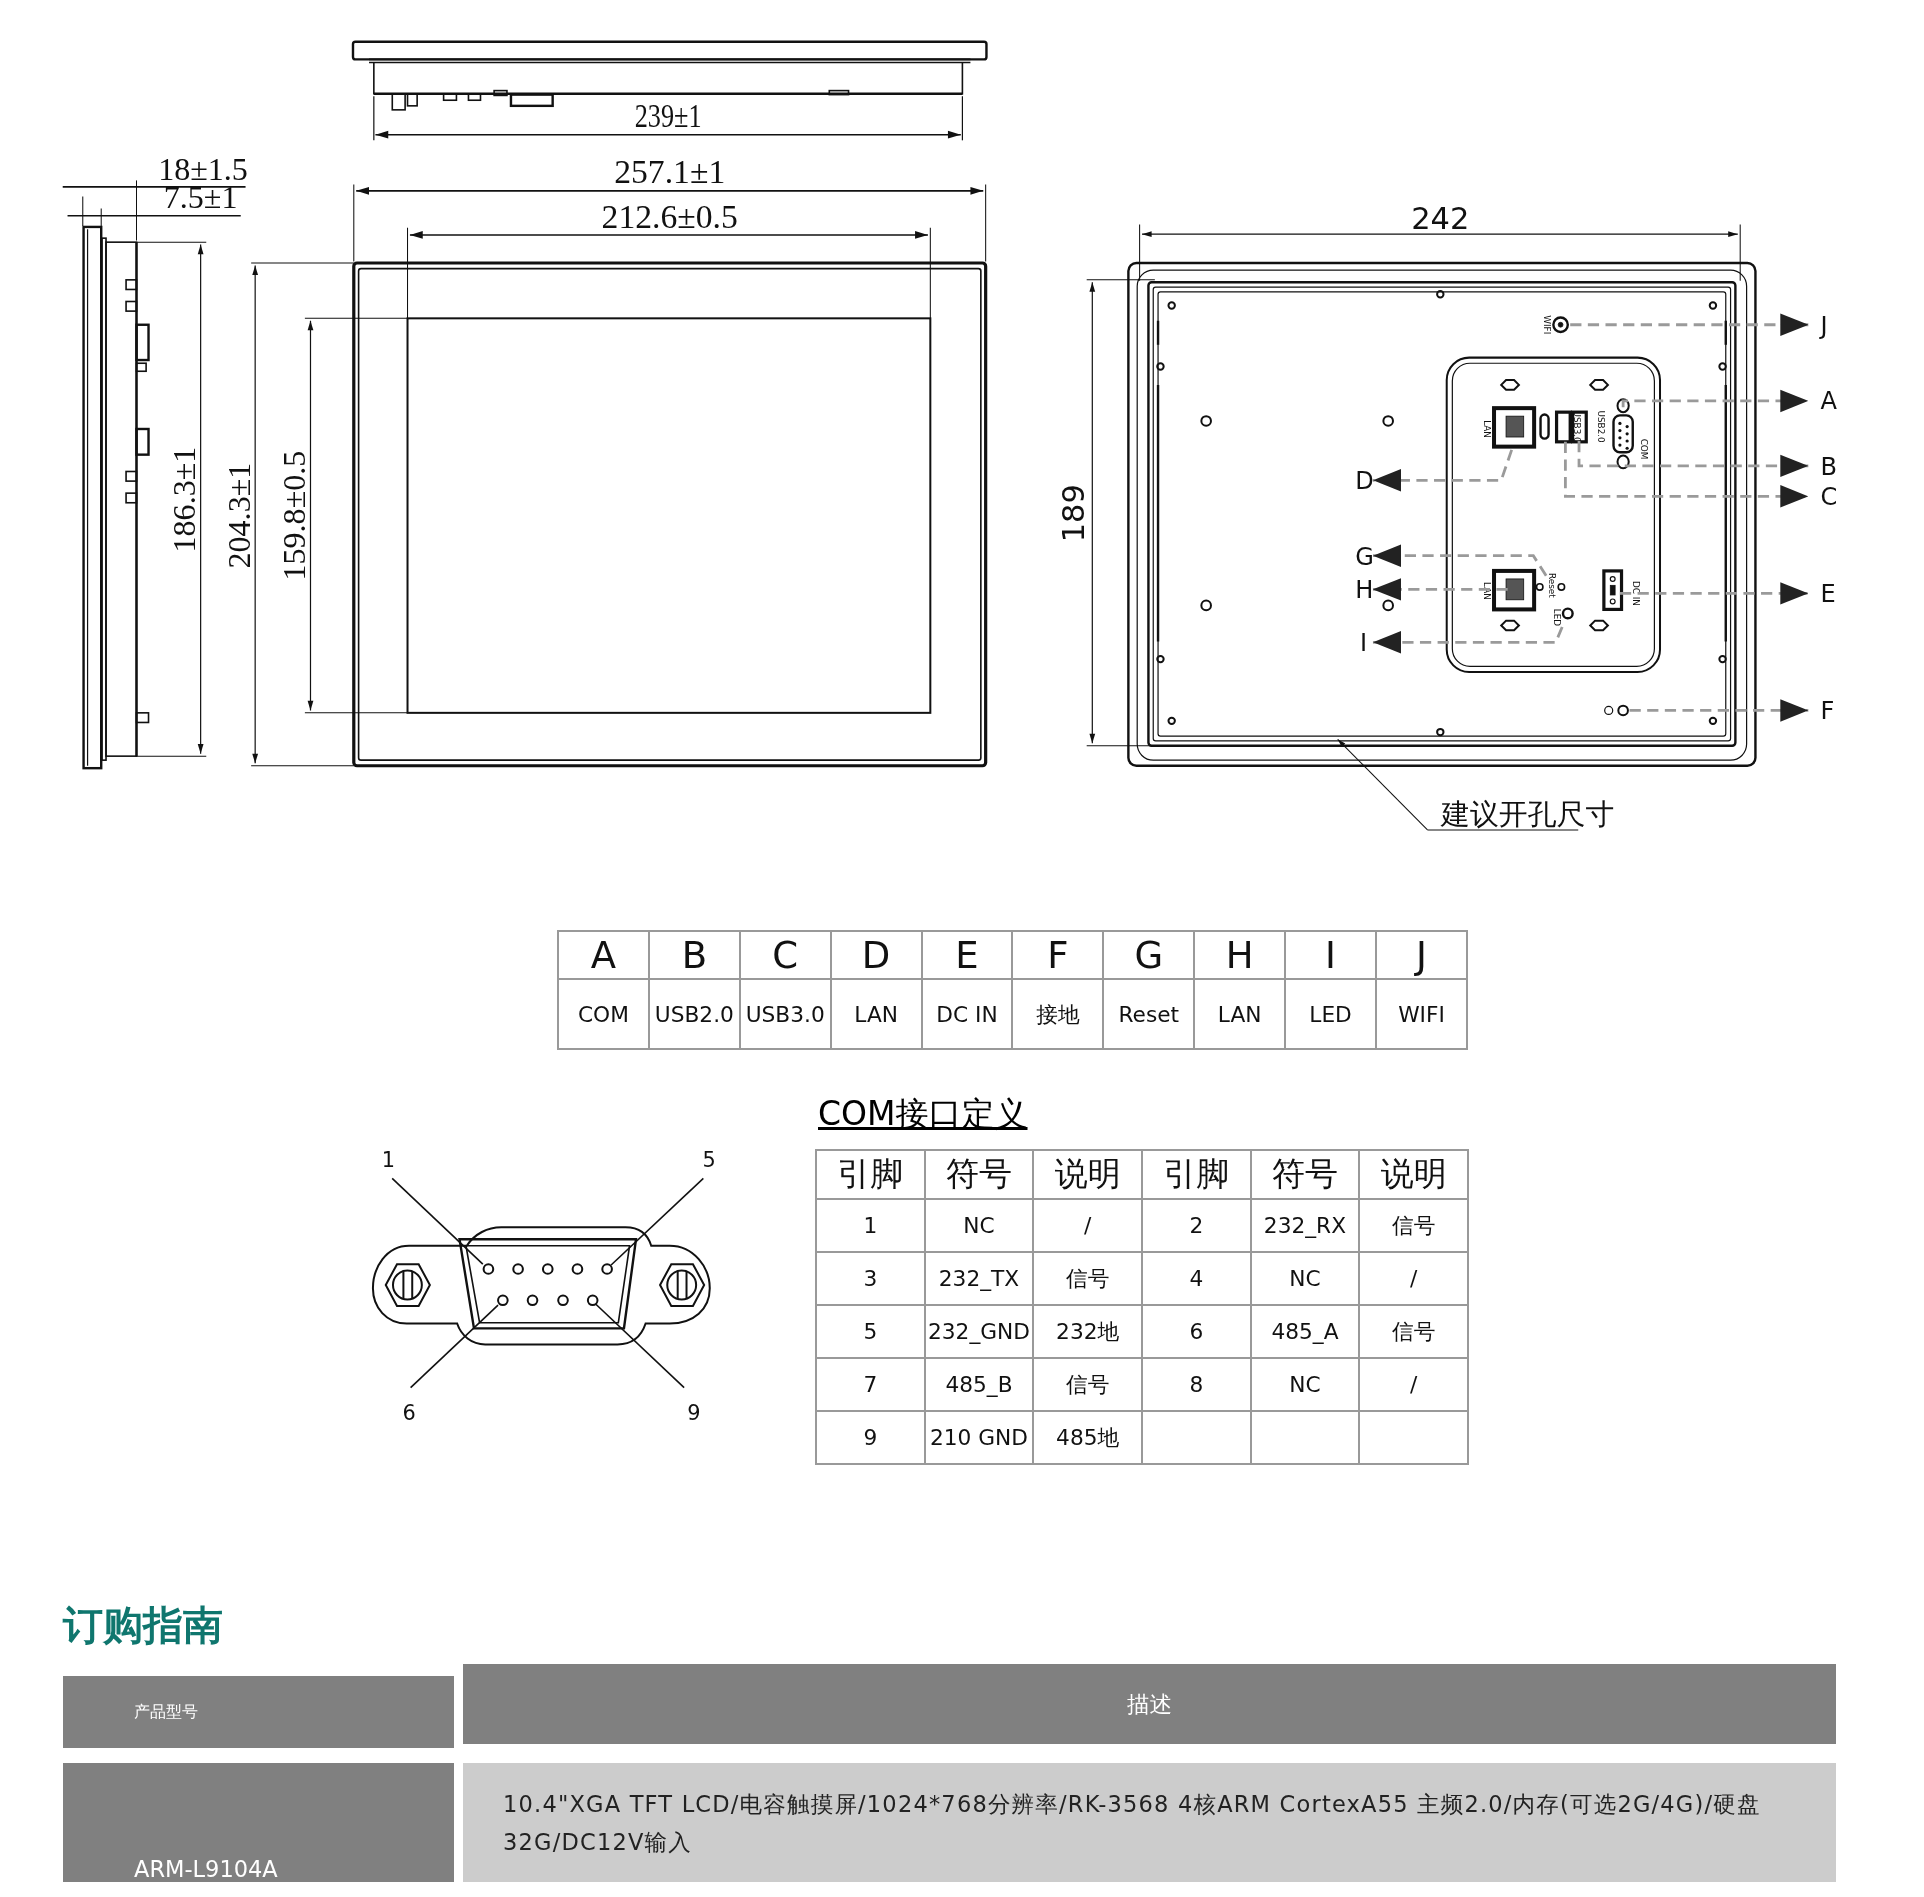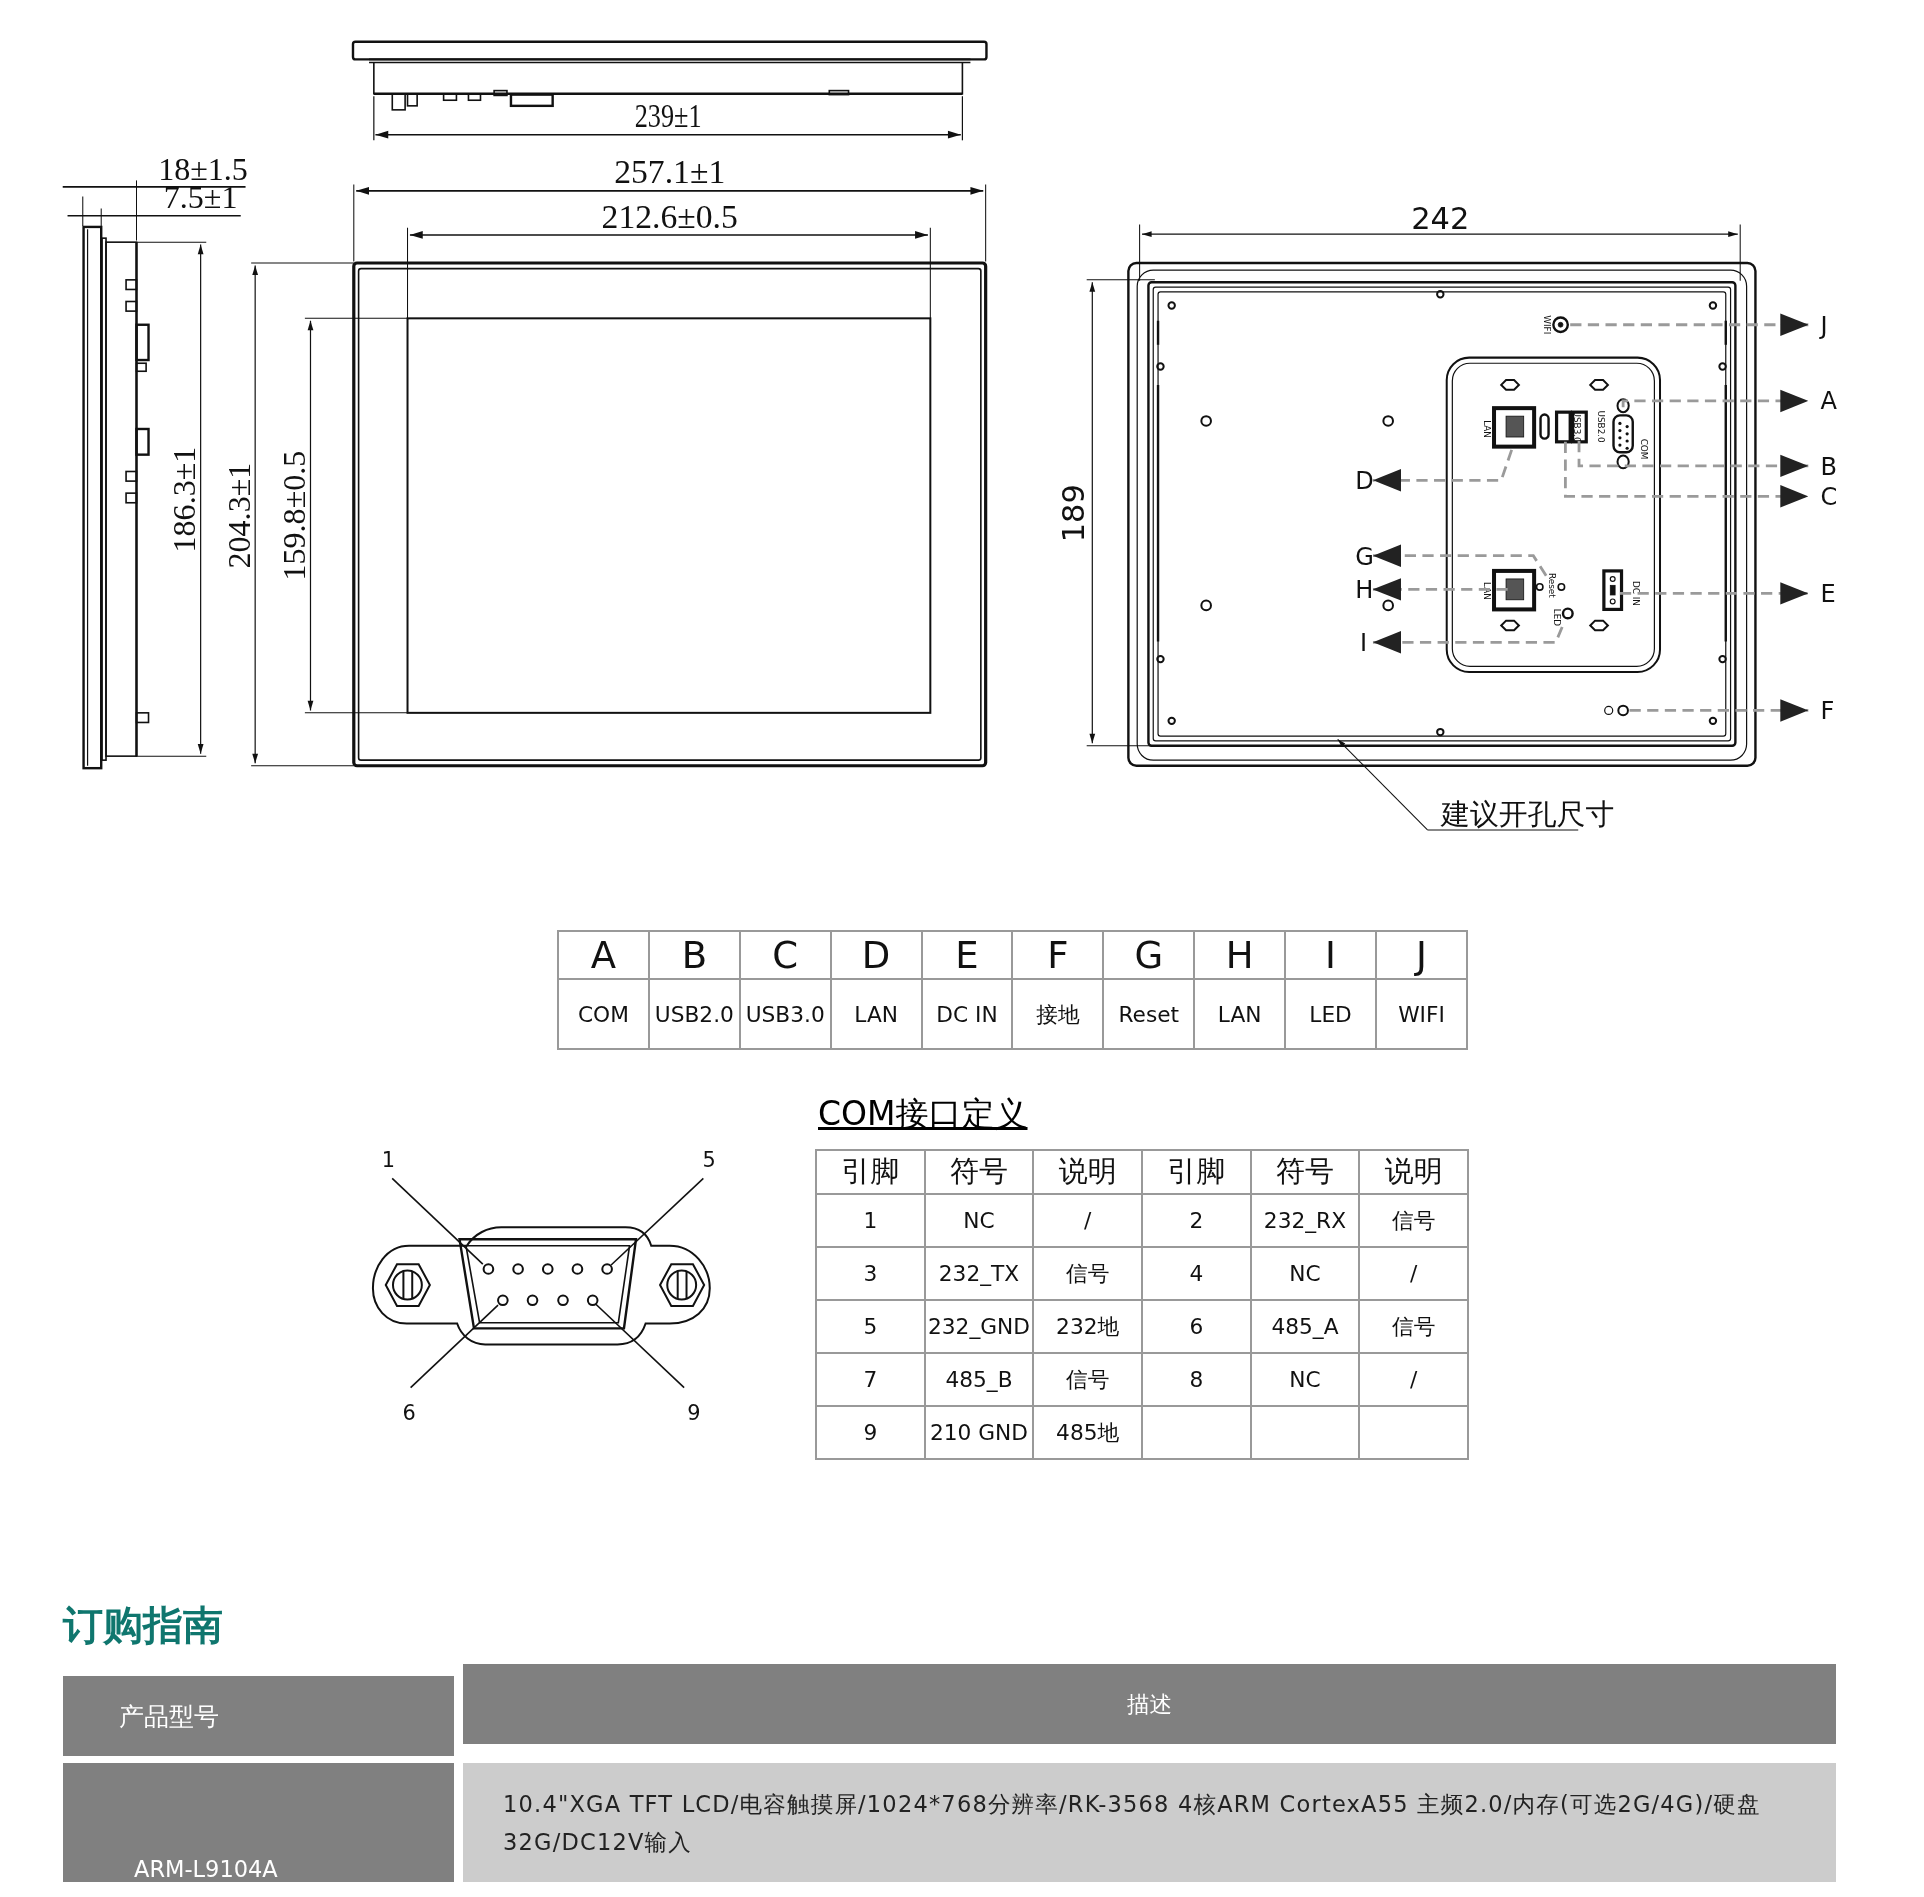--- a/index.html
+++ b/index.html
@@ -15,28 +15,28 @@
                  width: 911px; table-layout: fixed; }
   table.legend td { border: 2.4px solid #999; text-align: center; color: #111; }
   table.legend tr.letters td { height: 44px; font-size: 37px; font-family: "DejaVu Sans", sans-serif; }
   table.legend tr.names td { height: 66px; font-size: 21.7px; }
 
   
   .com-title { left: 818px; top: 1092px; font-size: 33px; color: #000000; text-decoration: underline; }
   table.com { position: absolute; left: 815px; top: 1149px; border-collapse: collapse;
               width: 654px; table-layout: fixed; }
   table.com td, table.com th { border: 2.4px solid #999; text-align: center; font-weight: normal; color: #111; }
-  table.com th { height: 40px; font-size: 29px; font-family: Liberation Serif, serif; }
+  table.com th { height: 40px; font-size: 33px; font-family: Liberation Serif, serif; }
   table.com td { height: 49px; font-size: 21.7px; }
 
   
   .order-title { left: 63px; top: 1598px; font-size: 40px; font-weight: bold; color: #0f766e; }
   .og-cell { position: absolute; box-sizing: border-box; }
-  .og-head-l { left: 63px; top: 1676px; width: 391px; height: 80px; background: #808080; color: #fff;
-               font-size: 25px; padding-left: 56px; display: flex; align-items: center; }
+  .og-head-l { left: 63px; top: 1676px; width: 391px; height: 72px; background: #808080; color: #fff;
+               font-size: 16px; padding-left: 71px; display: flex; align-items: center; }
   .og-head-r { left: 463px; top: 1664px; width: 1373px; height: 80px; background: #808080; color: #fff;
                font-size: 22.5px; display: flex; align-items: center; justify-content: center; }
   .og-row-l { left: 63px; top: 1763px; width: 391px; height: 119px; background: #808080; color: #fff;
               font-size: 22.5px; padding-left: 71px; display: flex; align-items: flex-end; }
   .og-row-r { left: 463px; top: 1763px; width: 1373px; height: 119px; background: #cccccc; color: #222;
               font-size: 22.5px; padding: 0 40px 0 40px; display: flex; align-items: center; line-height: 38px;
               letter-spacing: 1.2px; }
 </style>
 </head>
 <body>

